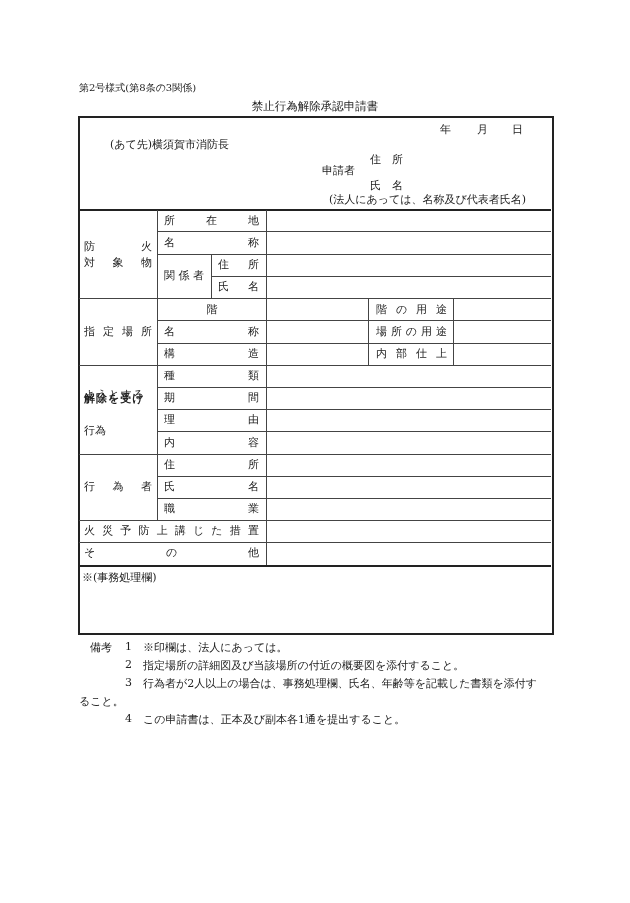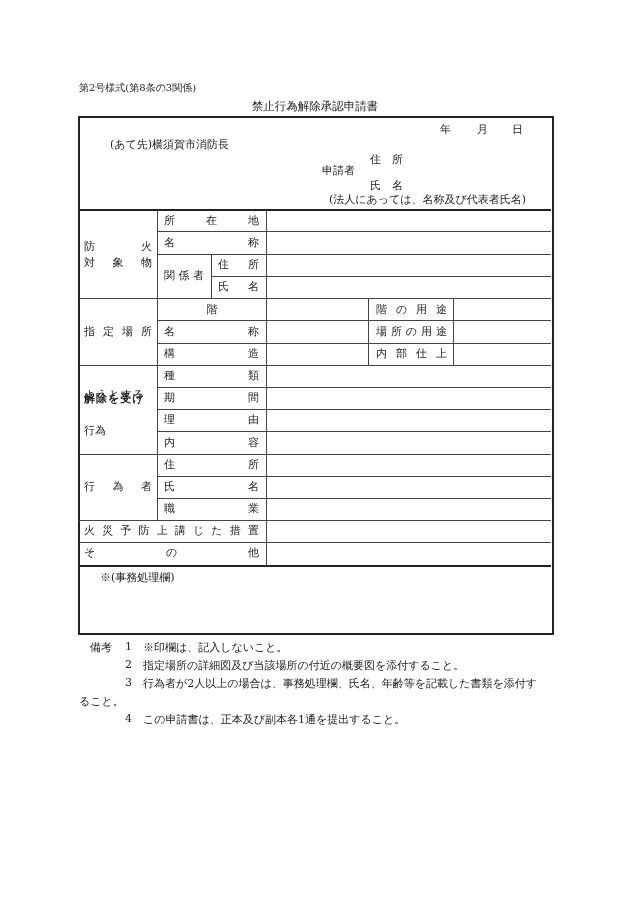--- a/index.html
+++ b/index.html
@@ -177,26 +177,26 @@
   <span>措</span>
   <span>置</span>
 </div>
 
 <div class="cell spread" style="left:84px;top:546px;width:175px;">
   <span>そ</span>
   <span>の</span>
   <span>他</span>
 </div>
 
-<div class="cell" style="left:100px;top:571px;">※(事務処理欄)</div>
+<div class="cell" style="left:82px;top:571px;">※(事務処理欄)</div>
 
 <div class="notes">
   <span class="abs" style="left:90px;top:640px;font-family:Liberation Serif, serif;">備考</span>
   <span class="abs" style="left:125px;top:640px;">1</span>
-  <span class="abs" style="left:143px;top:640px;">※印欄は、記入しないこと。</span>
+  <span class="abs" style="left:143px;top:640px;">※印欄は、法人にあっては。</span>
 
   <span class="abs" style="left:125px;top:658px;">2</span>
   <span class="abs" style="left:143px;top:658px;">指定場所の詳細図及び当該場所の付近の概要図を添付すること。</span>
 
   <span class="abs" style="left:125px;top:676px;">3</span>
   <span class="abs" style="left:143px;top:676px;">行為者が2人以上の場合は、事務処理欄、氏名、年齢等を記載した書類を添付す</span>
   <span class="abs" style="left:79px;top:694px;font-family:Liberation Serif, serif;">ること。</span>
 
   <span class="abs" style="left:125px;top:712px;">4</span>
   <span class="abs" style="left:143px;top:712px;">この申請書は、正本及び副本各1通を提出すること。</span>

